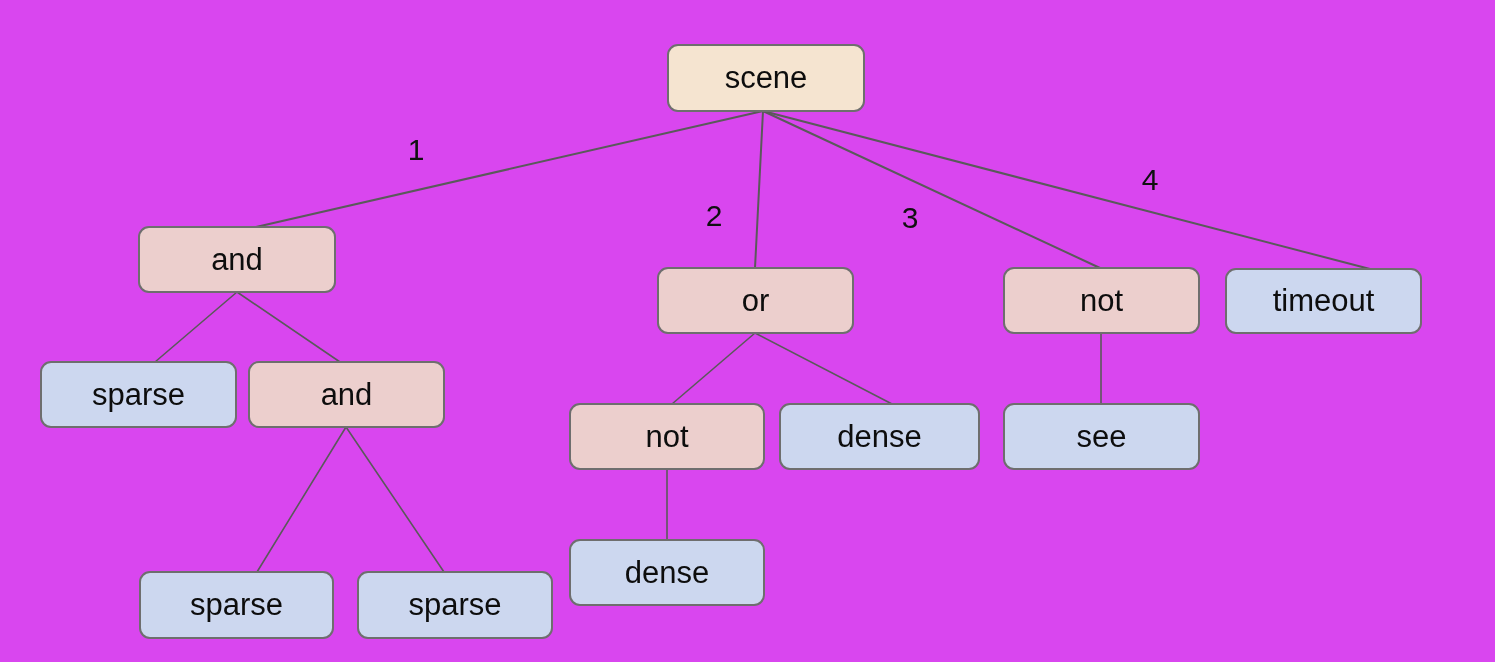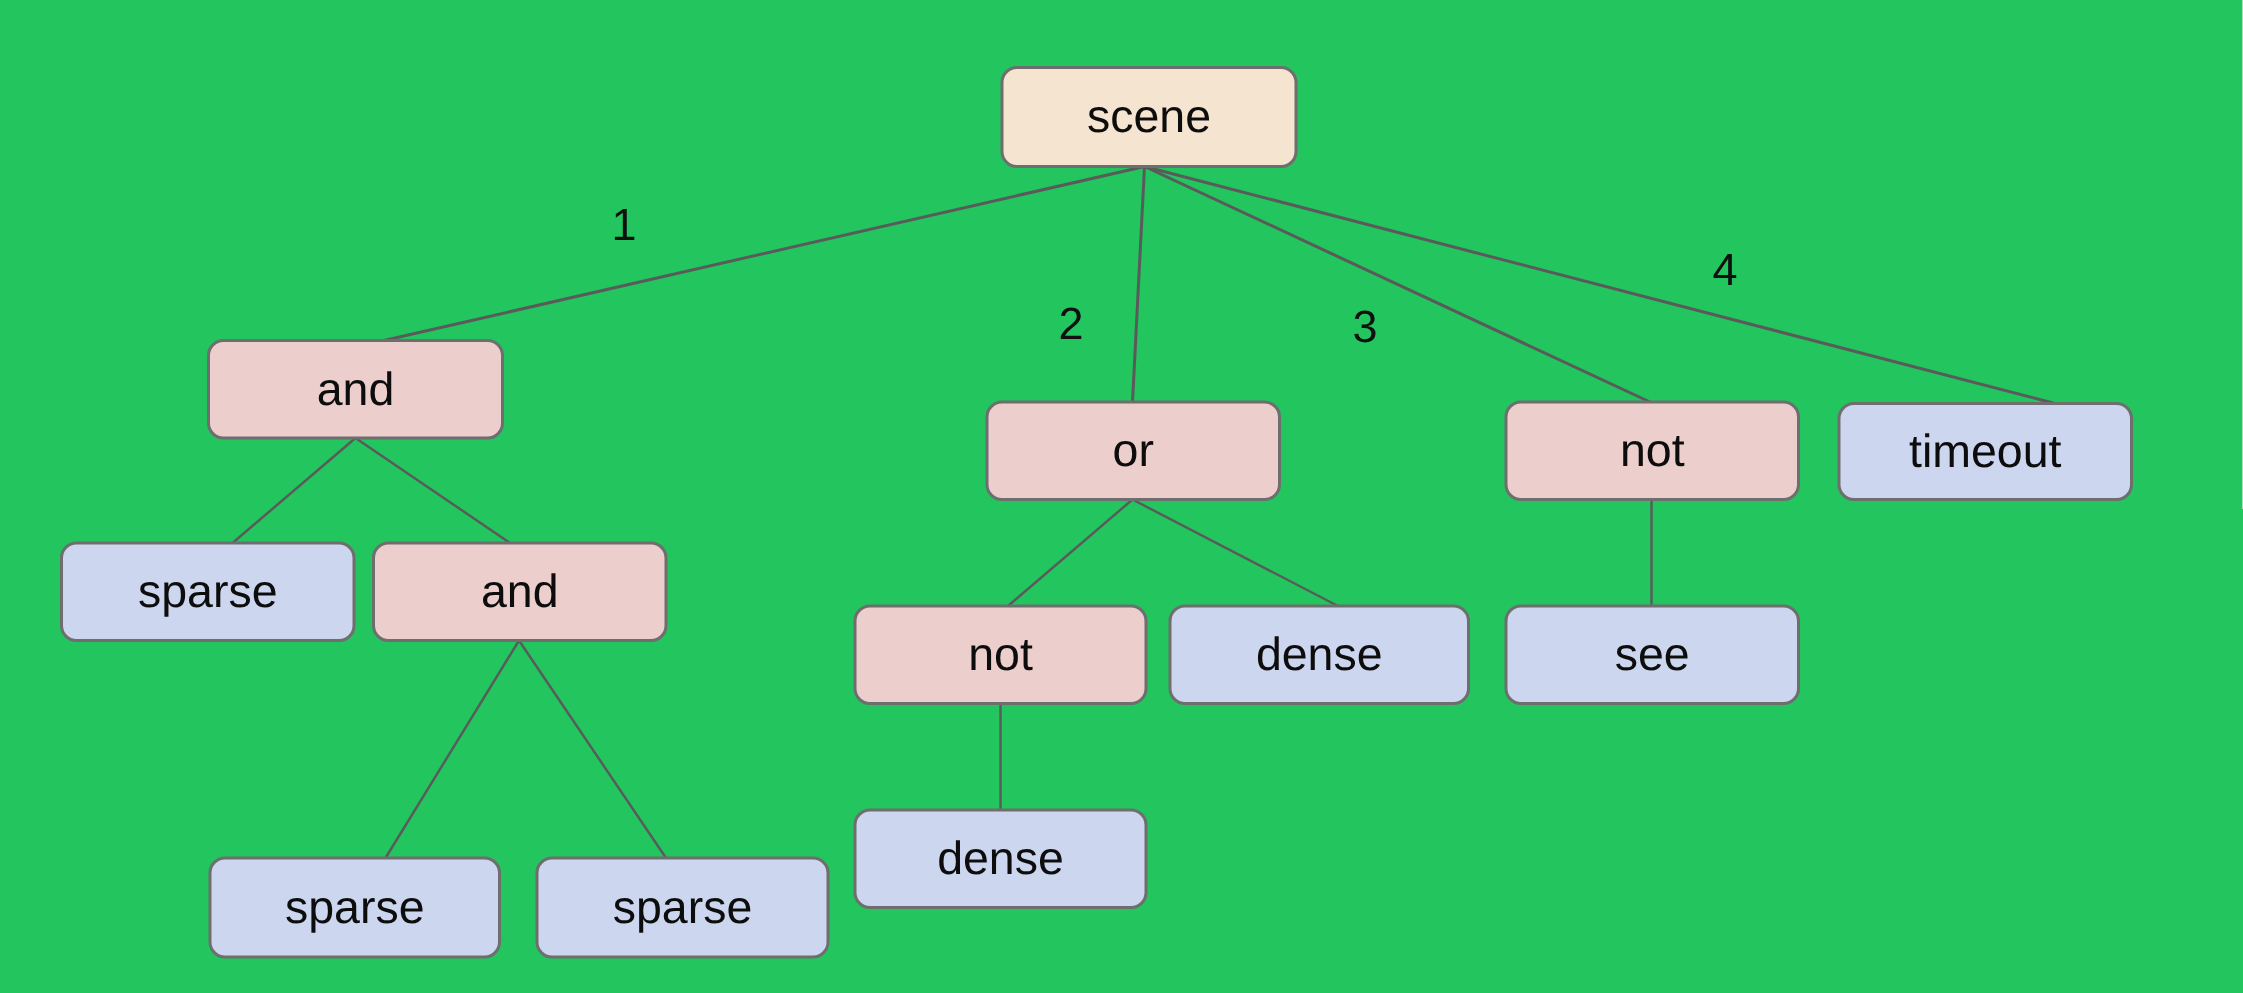--- a/index.html
+++ b/index.html
@@ -51,21 +51,21 @@
     font-size: 30px;
     fill: #101010;
     text-anchor: middle;
     dominant-baseline: middle;
     pointer-events: none;
   }
 </style>
 </head>
 <body>
 
-<div id="canvas" style="background: #22c55e;">
+<div id="canvas" style="background: #d946ef;">
   <svg id="tree-svg" viewBox="0 0 1495 662" xmlns="http://www.w3.org/2000/svg">
     <g id="edges-layer">
         <line x1="763" y1="111" x2="256" y2="227" class="edge-line" stroke="#5a5a5a"></line>
         <line x1="763" y1="111" x2="755" y2="268" class="edge-line" stroke="#5a5a5a"></line>
         <line x1="763" y1="111" x2="1100" y2="268" class="edge-line" stroke="#5a5a5a"></line>
         <line x1="763" y1="111" x2="1370" y2="269" class="edge-line" stroke="#5a5a5a"></line>
         <line x1="237" y1="292" x2="155" y2="362" class="edge-line thin" stroke="#5a5a5a"></line>
         <line x1="237" y1="292" x2="340" y2="362" class="edge-line thin" stroke="#5a5a5a"></line>
         <line x1="346" y1="427" x2="257" y2="572" class="edge-line thin" stroke="#5a5a5a"></line>
         <line x1="346" y1="427" x2="444" y2="572" class="edge-line thin" stroke="#5a5a5a"></line>

